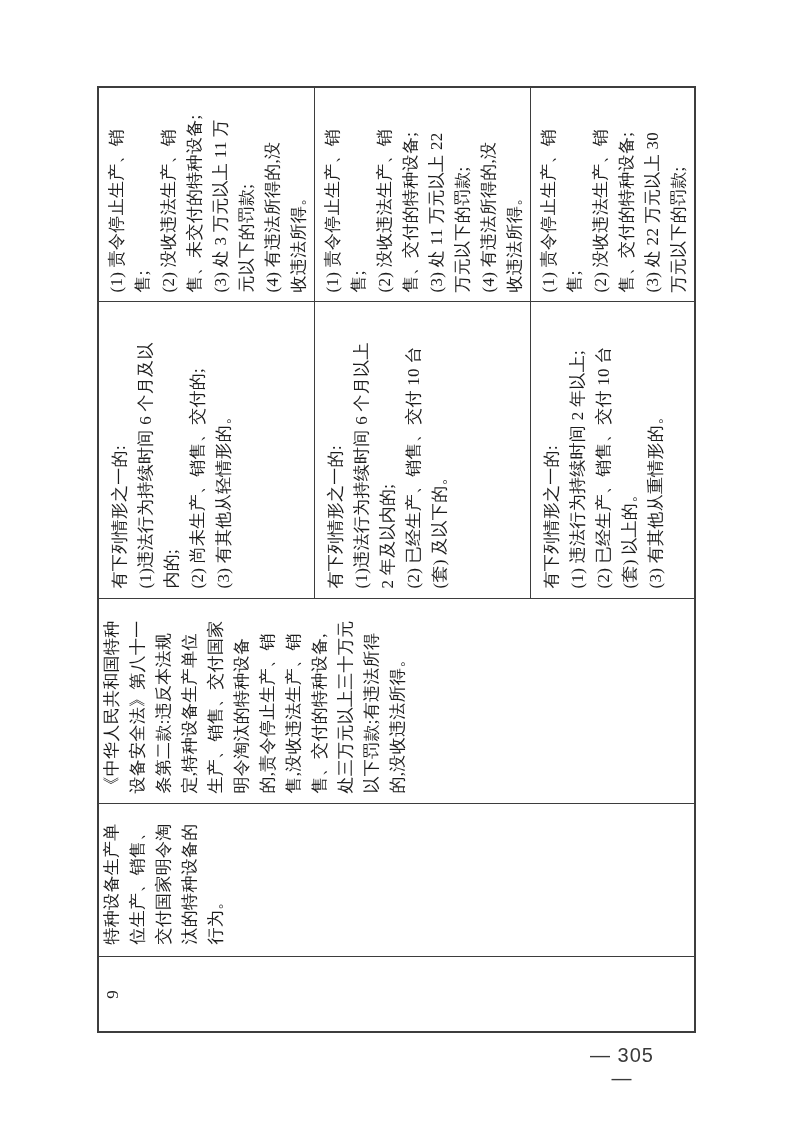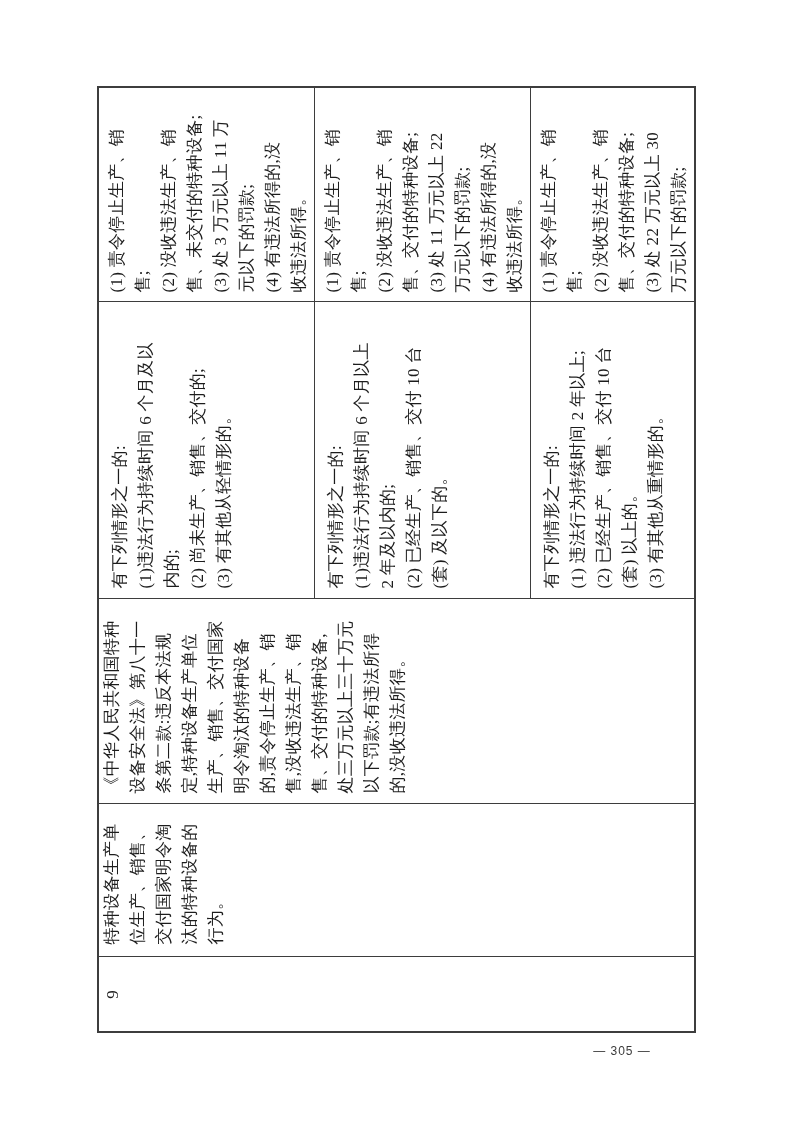--- a/index.html
+++ b/index.html
@@ -63,21 +63,21 @@
     padding: 5px 6px 2px 9px;
     line-height: 25px;
   }
   .pageno {
     position: absolute;
     left: 582px;
     top: 1044px;
     width: 80px;
     text-align: center;
     font-family: "Liberation Sans", "DejaVu Sans", sans-serif;
-    font-size: 12px;
+    font-size: 20px;
     letter-spacing: 1px;
     color: #3a3a3a;
   }
 </style>
 </head>
 <body>
 
 <div class="page">
 
   <div class="table-wrap">

